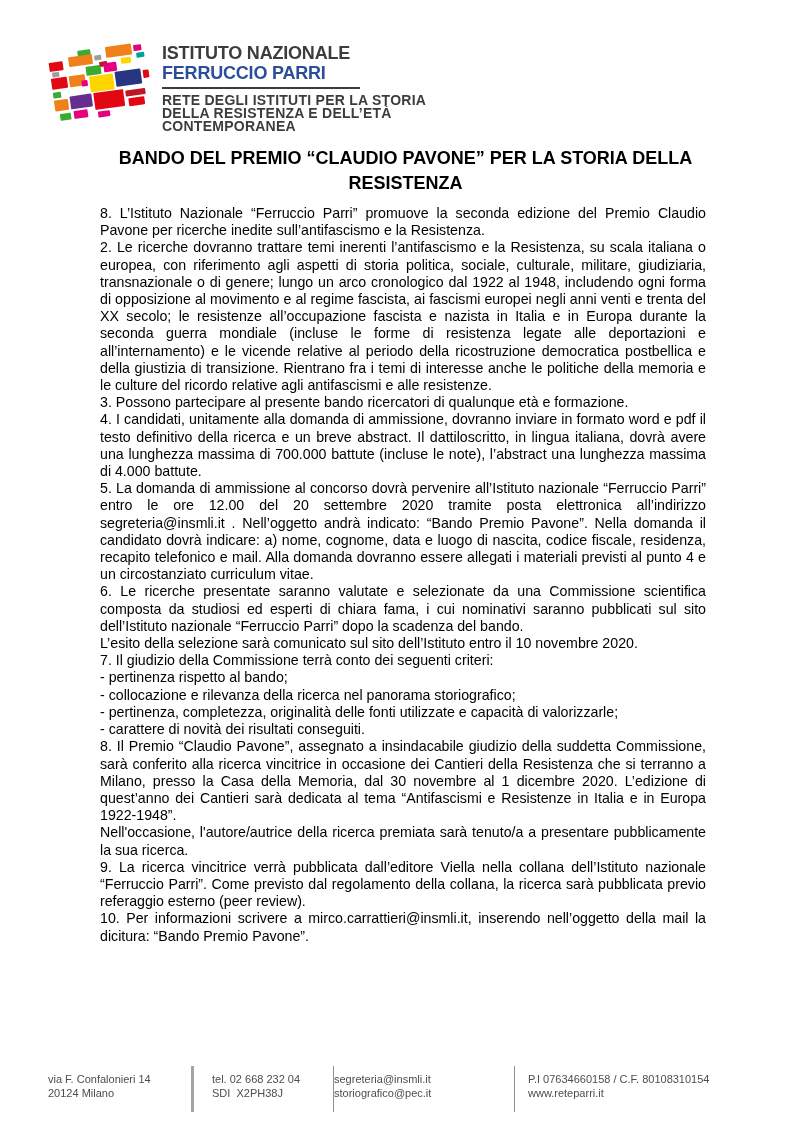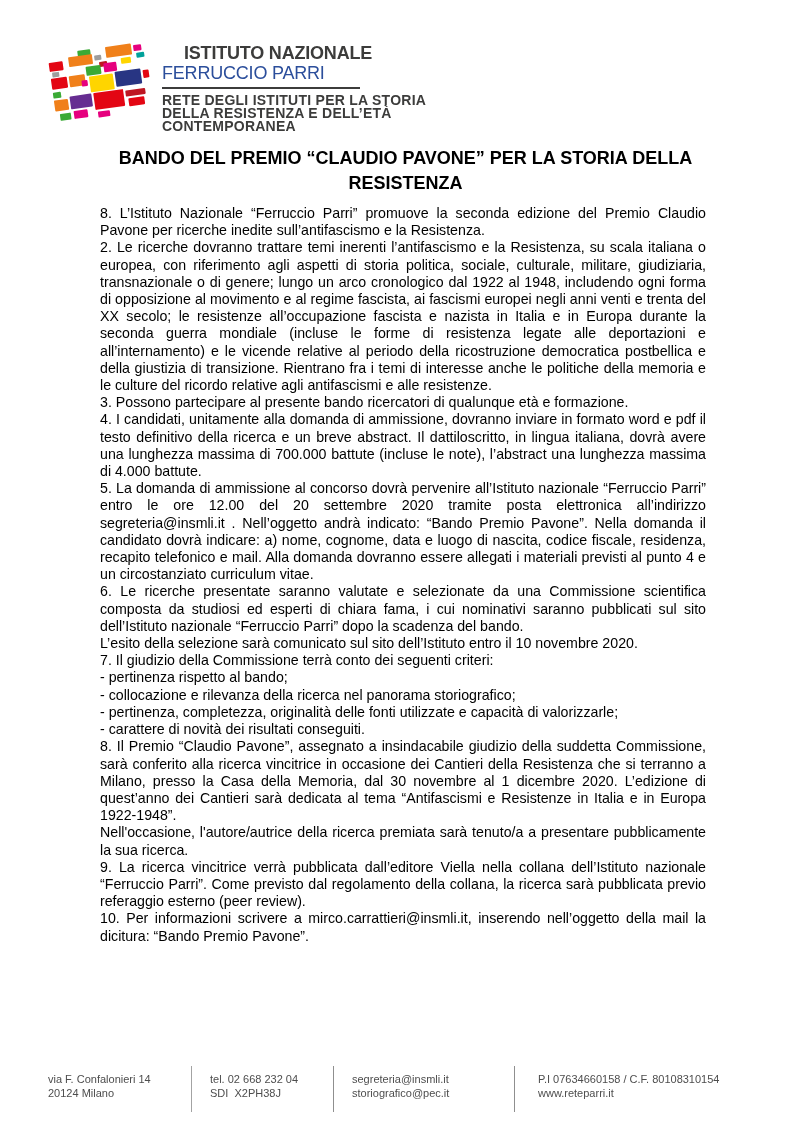--- a/index.html
+++ b/index.html
@@ -19,21 +19,21 @@
     transform:rotate(-8deg);transform-origin:50% 50%;
     margin-top:8px;flex:0 0 auto;
   }
   .mblock{position:absolute;border-radius:1px;}
   .logo-text{margin-left:12px;padding-top:3px;}
   .logo-line1{
     font-size:18px;font-weight:bold;letter-spacing:-0.2px;
     line-height:20px;white-space:nowrap;
   }
   .logo-line2{
-    font-size:18px;font-weight:normal;letter-spacing:-0.2px;
+    font-size:18px;font-weight:bold;letter-spacing:-0.2px;
     line-height:20px;white-space:nowrap;
   }
   .logo-rule{width:198px;border:none;border-top:2px solid #3C3C3B;margin:4px 0 5px 0;}
   .logo-tagline{
     font-size:14px;font-weight:bold;letter-spacing:0.25px;
     line-height:13px;white-space:nowrap;
   }
 
   
   .doc-title{
@@ -51,23 +51,23 @@
 
   
   .footer{
     position:absolute;left:48px;top:1066px;height:48px;
     display:flex;align-items:flex-start;
     color:#4d4d4d;font-size:11px;line-height:14px;
   }
   .fcol{box-sizing:border-box;height:46px;padding-top:6px;}
   .fcol div{white-space:pre-wrap;}
   .fcol0{width:143px;}
-  .fcol1{width:142px;border-left:1px solid #a3a3a3;padding-left:18px;}
-  .fcol2{width:181px;border-left:1px solid #8f8f8f;padding-left:18px;}
-  .fcol3{width:235px;border-left:1px solid #8f8f8f;padding-left:23px;}
+  .fcol1{width:142px;border-left:3px solid #a3a3a3;padding-left:18px;}
+  .fcol2{width:181px;border-left:1px solid #8f8f8f;}
+  .fcol3{width:235px;border-left:1px solid #8f8f8f;padding-left:13px;}
 </style>
 </head>
 <body>
 
 <div class="page">
 
   <div class="logo">
     <div class="mosaic">
         <div class="mblock" style="left: 30px; top: 0px; width: 13px; height: 6px; background: rgb(58, 170, 53);"></div>
         <div class="mblock" style="left: 58px; top: 0px; width: 26px; height: 11px; background: rgb(240, 128, 26);"></div>
@@ -91,21 +91,21 @@
         <div class="mblock" style="left: 0px; top: 46px; width: 14px; height: 11px; background: rgb(240, 128, 26);"></div>
         <div class="mblock" style="left: 16px; top: 44px; width: 22px; height: 13px; background: rgb(102, 45, 145);"></div>
         <div class="mblock" style="left: 40px; top: 44px; width: 30px; height: 17px; background: rgb(227, 6, 19);"></div>
         <div class="mblock" style="left: 72px; top: 46px; width: 20px; height: 6px; background: rgb(190, 22, 34);"></div>
         <div class="mblock" style="left: 74px; top: 54px; width: 16px; height: 8px; background: rgb(227, 6, 19);"></div>
         <div class="mblock" style="left: 4px; top: 60px; width: 11px; height: 7px; background: rgb(58, 170, 53);"></div>
         <div class="mblock" style="left: 18px; top: 59px; width: 14px; height: 8px; background: rgb(230, 0, 126);"></div>
         <div class="mblock" style="left: 42px; top: 63px; width: 12px; height: 6px; background: rgb(230, 0, 126);"></div>
       </div>
     <div class="logo-text">
-      <div class="logo-line1" style="color: rgb(60, 60, 59); margin-left: 22px;">ISTITUTO NAZIONALE</div>
+      <div class="logo-line1" style="color: rgb(60, 60, 59);">ISTITUTO NAZIONALE</div>
       <div class="logo-line2" style="color: rgb(43, 78, 155);">FERRUCCIO PARRI</div>
       <hr class="logo-rule" style="border-top-color: rgb(60, 60, 59);">
       <div class="logo-tagline" style="color: rgb(60, 60, 59);">
           <div>RETE DEGLI ISTITUTI PER LA STORIA</div>
           <div>DELLA RESISTENZA E DELL’ETÀ</div>
           <div>CONTEMPORANEA</div>
         </div>
     </div>
   </div>
 

